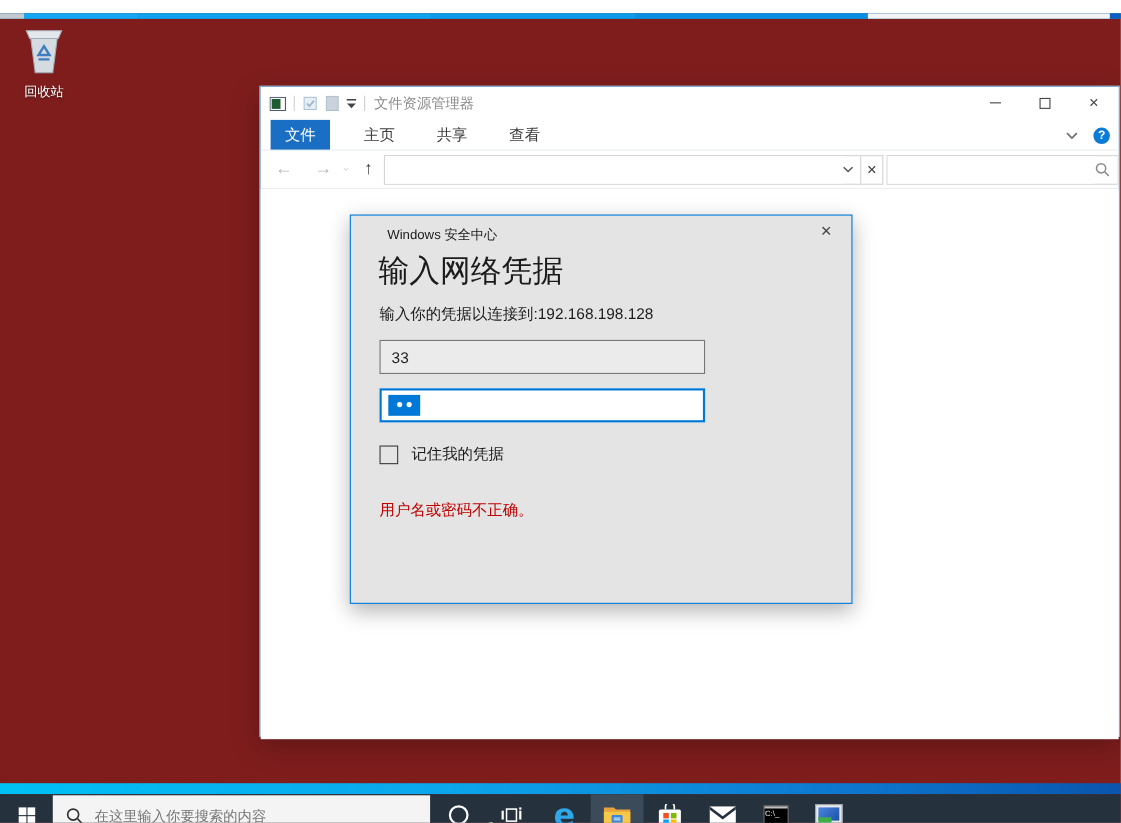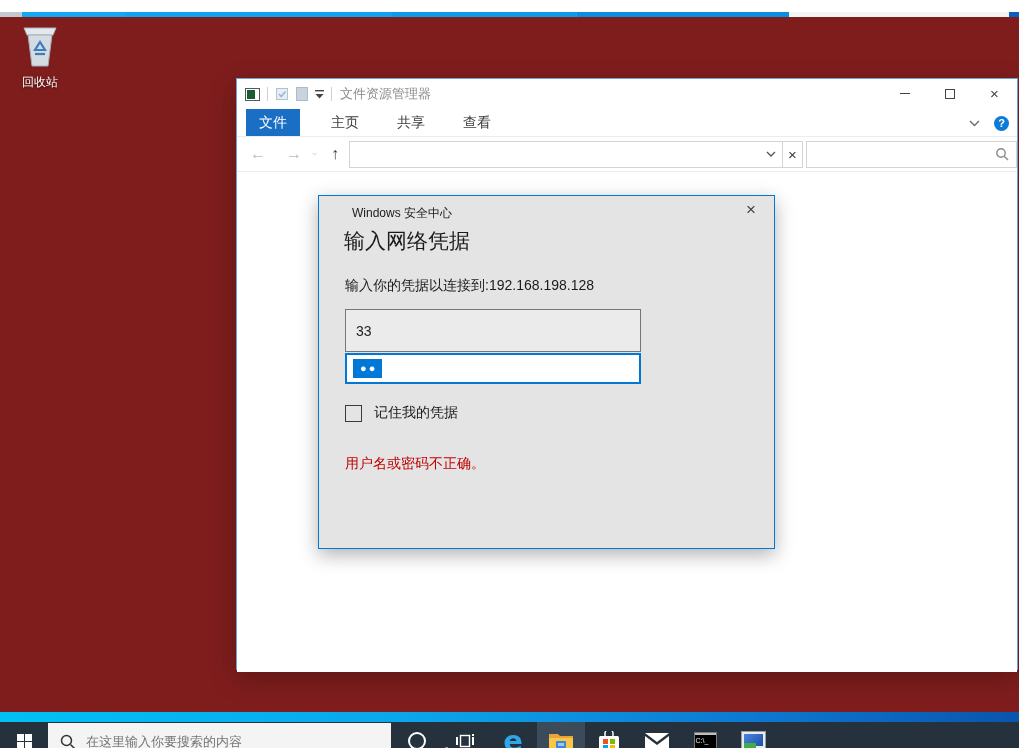--- a/index.html
+++ b/index.html
@@ -48,23 +48,23 @@
     color:#3a3a3a; font-size:15px; }
   .searchbox { margin-left:3px; width:212px; height:27px; border:1px solid #d4d4d4; background:#fff; display:flex; align-items:center; }
   .searchbox input { flex:1; border:none; outline:none; height:100%; padding:0 6px; font-size:13px; min-width:0; }
   .content { height:500px; background:#fff; }
 
   
   .dialog { position:absolute; left:318px; top:183px; width:457px; height:354px; background:#e4e4e4;
     border:1px solid #0078d7; box-shadow:0 6px 18px rgba(0,0,0,.3); z-index:20; }
   .dlg-appname { position:absolute; left:33px; top:9px; font-size:12px; color:#1a1a1a; }
   .dlg-close { position:absolute; right:12px; top:4px; font-size:17px; color:#444; width:22px; text-align:center; }
-  .dlg-title { position:absolute; left:25px; top:31px; font-size:21px; color:#1b1b1b; }
+  .dlg-title { position:absolute; left:25px; top:31px; font-size:28px; color:#1b1b1b; }
   .dlg-sub { position:absolute; left:26px; top:81px; font-size:14px; color:#1b1b1b; }
-  .dlg-user { position:absolute; left:26px; top:113px; width:296px; height:43px; background:#ebebeb;
+  .dlg-user { position:absolute; left:26px; top:113px; width:296px; height:31px; background:#ebebeb;
     border:1px solid #767676; font-size:14px; color:#222; padding:0 10px; }
   .dlg-pass { position:absolute; left:26px; top:157px; width:296px; height:31px; background:#fff;
     border:2px solid #0078d7; display:flex; align-items:center; padding-left:6px; }
   .passmask { background:#0078d7; color:#fff; font-size:11px; letter-spacing:2px; padding:4px 5px 4px 7px; line-height:1; }
   .dlg-checkrow { position:absolute; left:26px; top:208px; display:flex; align-items:center; }
   .cbox { width:17px; height:17px; border:1px solid #3b3b3b; background:transparent; }
   .clabel { margin-left:12px; font-size:14px; color:#1b1b1b; }
   .dlg-err { position:absolute; left:26px; top:259px; font-size:14px; color:#c00000; }
   .dlg-btns { position:absolute; left:26px; top:296px; width:405px; display:flex; gap:3px; }
   .dbtn { width:201px; height:32px; background:#b9b9b9; display:flex; align-items:center; justify-content:center;

